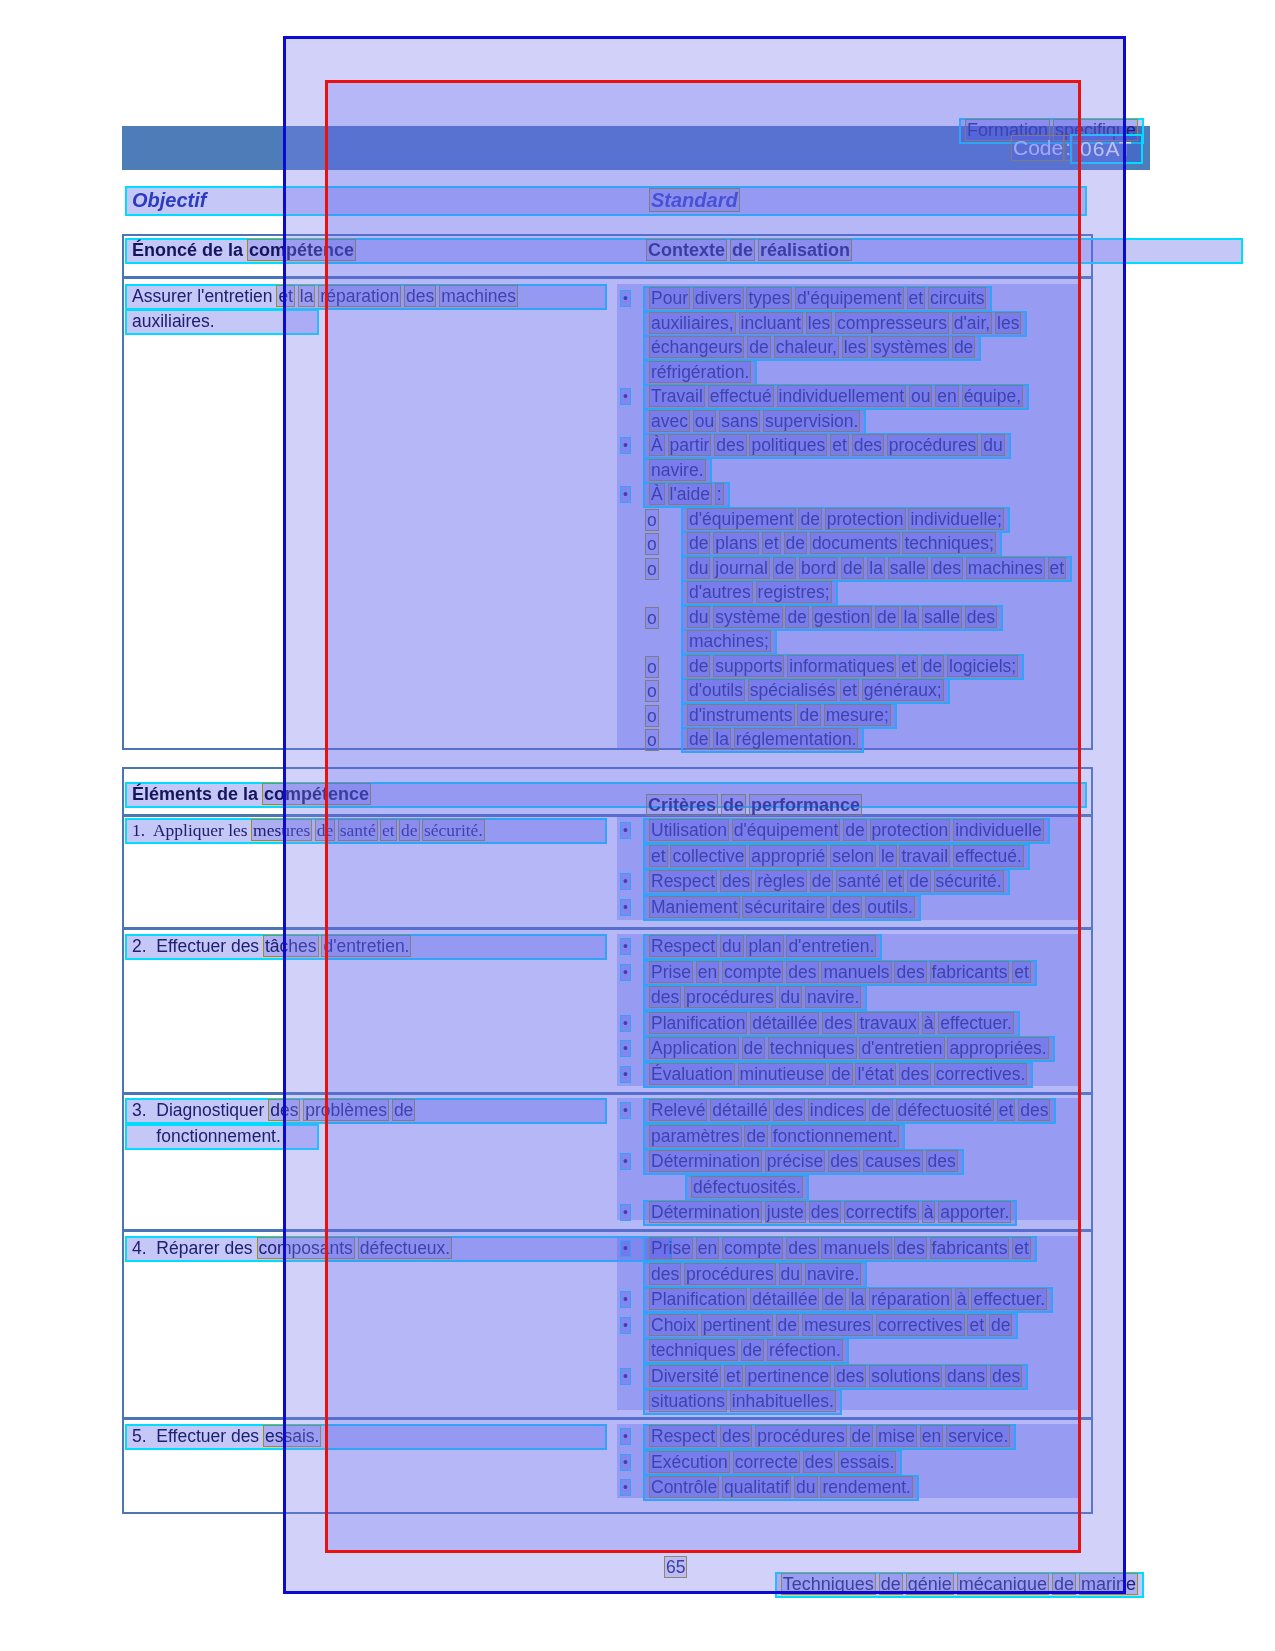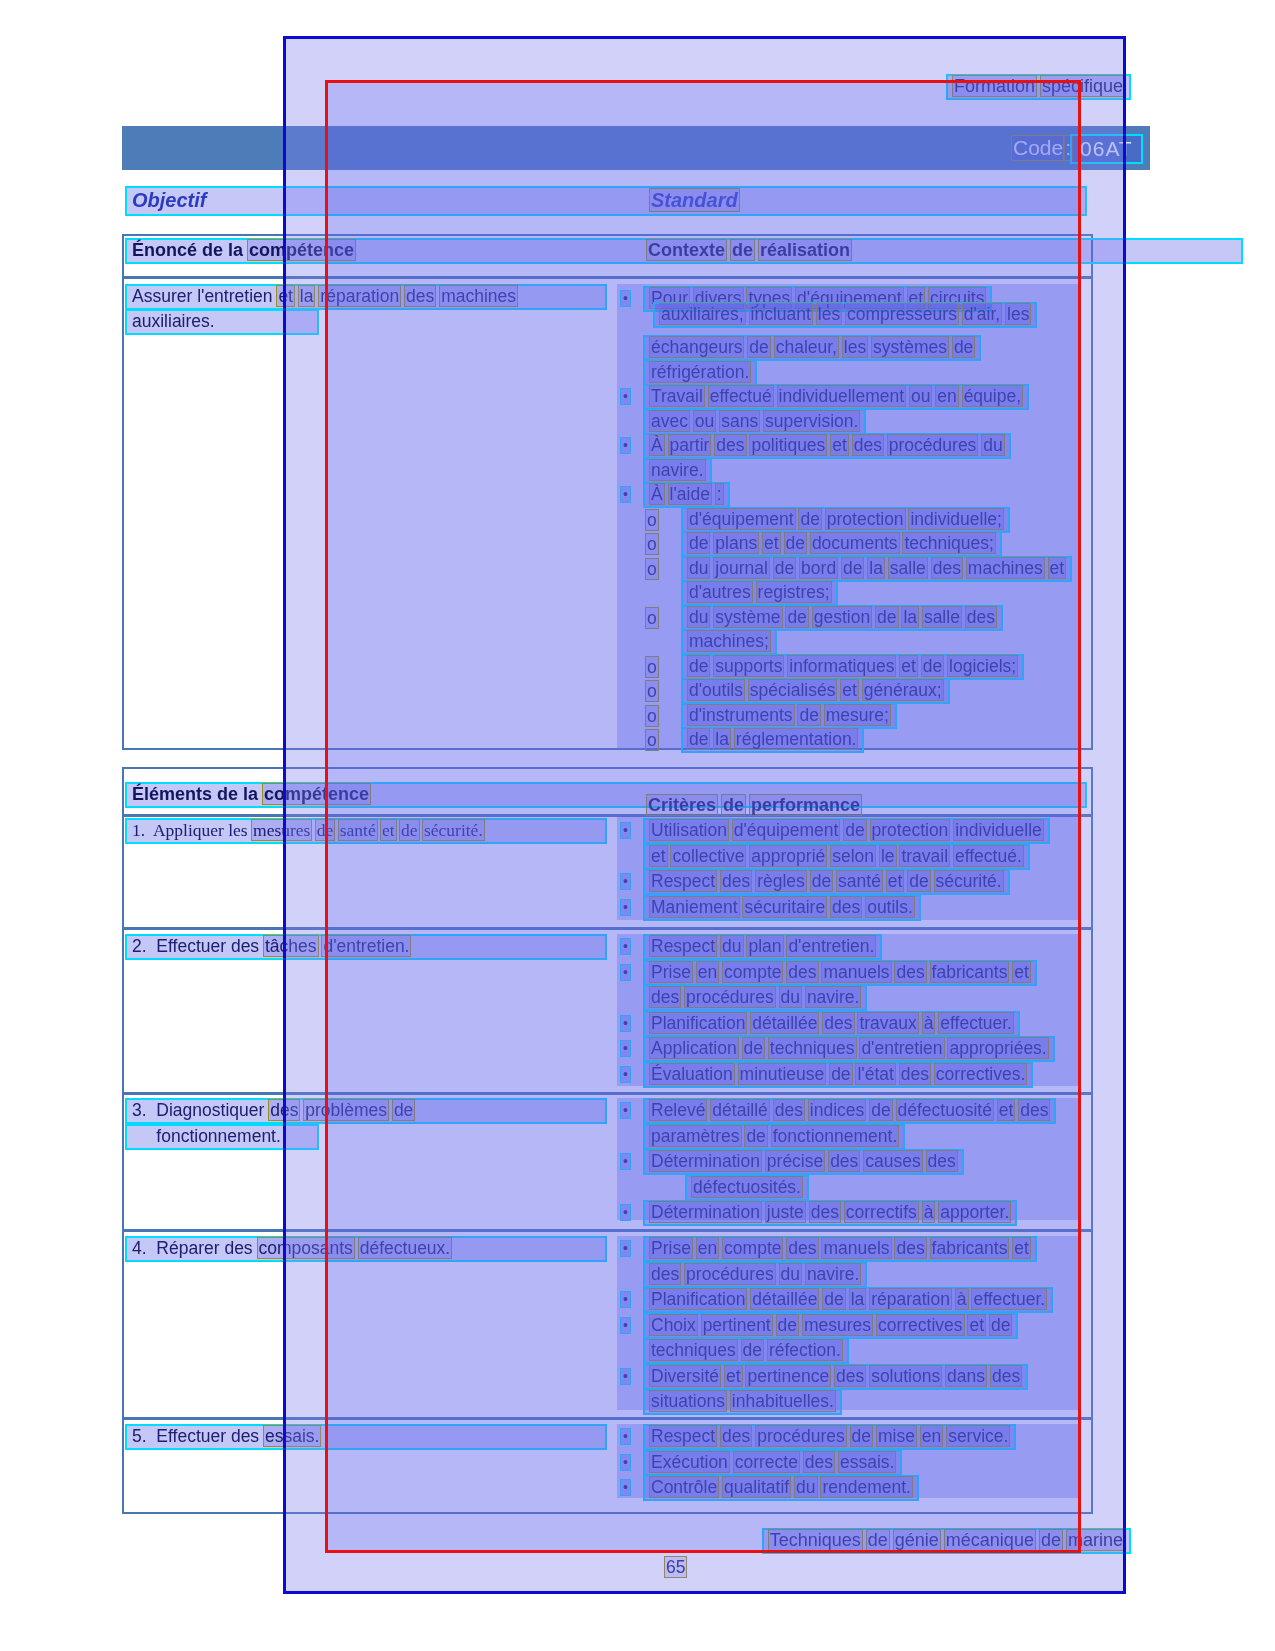--- a/index.html
+++ b/index.html
@@ -8,21 +8,21 @@
         font-family:"Liberation Sans","DejaVu Sans",sans-serif;color:var(--text,#1d2070);}
 
   .band{position:absolute;z-index:1;background:var(--header-band,#4d7cb8);}
   .tbl{position:absolute;z-index:2;border:2px solid var(--table-border,#4a76b6);}
   .hdiv{position:absolute;left:-1px;right:-1px;height:3px;background:var(--table-border,#4a76b6);}
   .block{position:absolute;z-index:3;background:var(--block-fill,rgba(70,78,232,0.30));}
 
   .region{position:absolute;z-index:4;font-size:17.5px;width:520px;}
   .ralign{width:0;}
   .tl{position:absolute;left:0;height:23px;white-space:nowrap;}
-  .ralign .tl{left:auto;right:13px;}
+  .ralign .tl{left:auto;right:0;margin-top:44px;}
   .bar{position:relative;display:inline-block;height:22px;line-height:21px;vertical-align:top;
        background:var(--line-fill,rgba(64,70,228,0.30));
        box-shadow:0 0 0 2px var(--line-border,#00dcff);padding:0 5px;}
   .bar.plain{background:none;box-shadow:none;padding:0;}
   .m-b .bar,.m-c .bar{margin-left:28px;}
   .m-o .bar,.m-c2 .bar{margin-left:66px;}
   .blt{position:absolute;left:4px;top:3px;line-height:15px;font-size:14px;padding:0 2px;
        background:var(--line-fill,rgba(64,70,228,0.30));outline:1px solid var(--line-border,#00dcff);}
   .subm{position:absolute;left:29px;top:1px;line-height:20px;}
   .w{outline:1px solid var(--word-border,#998e1f);background:var(--word-fill,rgba(64,64,224,0.18));padding:0 1px;}
@@ -85,21 +85,21 @@
       <div class="tl m-l" style="top: 0px;"><span class="bar" style="width: 1114px;"><span class="pre">Énoncé de la</span> <span class="w">compétence</span><span class="also" style="left: 520px;"><span class="w">Contexte</span> <span class="w">de</span> <span class="w">réalisation</span></span></span></div>
     </div>
 
   <div class="region" style="left:127px;top:286px;">
       <div class="tl m-l" style="top: 0px;"><span class="bar" style="width: 478px;"><span class="pre">Assurer l'entretien</span> <span class="w">et</span> <span class="w">la</span> <span class="w">réparation</span> <span class="w">des</span> <span class="w">machines</span></span></div>
       <div class="tl m-l" style="top: 25px;"><span class="bar" style="width: 190px;"><span class="pre">auxiliaires.</span></span></div>
     </div>
 
   <div class="region" style="left:617px;top:288px;">
       <div class="tl m-b" style="top: 0px;"><span class="blt">•</span><span class="bar"><span class="w">Pour</span> <span class="w">divers</span> <span class="w">types</span> <span class="w">d'équipement</span> <span class="w">et</span> <span class="w">circuits</span></span></div>
-      <div class="tl m-c" style="top: 16px; padding-left: 10px;"><span class="bar"><span class="w">auxiliaires,</span> <span class="w">incluant</span> <span class="w">les</span> <span class="w">compresseurs</span> <span class="w">d'air,</span> <span class="w">les</span></span></div>
+      <div class="tl m-c" style="top: 25px;"><span class="bar"><span class="w">auxiliaires,</span> <span class="w">incluant</span> <span class="w">les</span> <span class="w">compresseurs</span> <span class="w">d'air,</span> <span class="w">les</span></span></div>
       <div class="tl m-c" style="top: 49px;"><span class="bar"><span class="w">échangeurs</span> <span class="w">de</span> <span class="w">chaleur,</span> <span class="w">les</span> <span class="w">systèmes</span> <span class="w">de</span></span></div>
       <div class="tl m-c" style="top: 74px;"><span class="bar"><span class="w">réfrigération.</span></span></div>
       <div class="tl m-b" style="top: 98px;"><span class="blt">•</span><span class="bar"><span class="w">Travail</span> <span class="w">effectué</span> <span class="w">individuellement</span> <span class="w">ou</span> <span class="w">en</span> <span class="w">équipe,</span></span></div>
       <div class="tl m-c" style="top: 123px;"><span class="bar"><span class="w">avec</span> <span class="w">ou</span> <span class="w">sans</span> <span class="w">supervision.</span></span></div>
       <div class="tl m-b" style="top: 147px;"><span class="blt">•</span><span class="bar"><span class="w">À</span> <span class="w">partir</span> <span class="w">des</span> <span class="w">politiques</span> <span class="w">et</span> <span class="w">des</span> <span class="w">procédures</span> <span class="w">du</span></span></div>
       <div class="tl m-c" style="top: 172px;"><span class="bar"><span class="w">navire.</span></span></div>
       <div class="tl m-b" style="top: 196px;"><span class="blt">•</span><span class="bar"><span class="w">À</span> <span class="w">l'aide</span> <span class="w">:</span></span></div>
       <div class="tl m-o" style="top: 221px;"><span class="subm w">o</span><span class="bar"><span class="w">d'équipement</span> <span class="w">de</span> <span class="w">protection</span> <span class="w">individuelle;</span></span></div>
       <div class="tl m-o" style="top: 245px;"><span class="subm w">o</span><span class="bar"><span class="w">de</span> <span class="w">plans</span> <span class="w">et</span> <span class="w">de</span> <span class="w">documents</span> <span class="w">techniques;</span></span></div>
       <div class="tl m-o" style="top: 270px;"><span class="subm w">o</span><span class="bar"><span class="w">du</span> <span class="w">journal</span> <span class="w">de</span> <span class="w">bord</span> <span class="w">de</span> <span class="w">la</span> <span class="w">salle</span> <span class="w">des</span> <span class="w">machines</span> <span class="w">et</span></span></div>
@@ -144,21 +144,21 @@
     </div>
   <div class="region" style="left:617px;top:1100px;">
       <div class="tl m-b" style="top: 0px;"><span class="blt">•</span><span class="bar"><span class="w">Relevé</span> <span class="w">détaillé</span> <span class="w">des</span> <span class="w">indices</span> <span class="w">de</span> <span class="w">défectuosité</span> <span class="w">et</span> <span class="w">des</span></span></div>
       <div class="tl m-c" style="top: 26px;"><span class="bar"><span class="w">paramètres</span> <span class="w">de</span> <span class="w">fonctionnement.</span></span></div>
       <div class="tl m-b" style="top: 51px;"><span class="blt">•</span><span class="bar"><span class="w">Détermination</span> <span class="w">précise</span> <span class="w">des</span> <span class="w">causes</span> <span class="w">des</span></span></div>
       <div class="tl m-c" style="top: 77px; padding-left: 42px;"><span class="bar"><span class="w">défectuosités.</span></span></div>
       <div class="tl m-b" style="top: 102px;"><span class="blt">•</span><span class="bar"><span class="w">Détermination</span> <span class="w">juste</span> <span class="w">des</span> <span class="w">correctifs</span> <span class="w">à</span> <span class="w">apporter.</span></span></div>
     </div>
 
   <div class="region" style="left:127px;top:1238px;">
-      <div class="tl m-l" style="top: 0px;"><span class="bar" style="width: 478px;"><span class="pre">4.  Réparer des</span> <span class="w">composants</span> <span class="w">défectueux.</span></span></div>
+      <div class="tl m-l" style="top: 0px;"><span class="bar" style="width: 543px;"><span class="pre">4.  Réparer des</span> <span class="w">composants</span> <span class="w">défectueux.</span></span></div>
     </div>
   <div class="region" style="left:617px;top:1238px;">
       <div class="tl m-b" style="top: 0px;"><span class="blt">•</span><span class="bar"><span class="w">Prise</span> <span class="w">en</span> <span class="w">compte</span> <span class="w">des</span> <span class="w">manuels</span> <span class="w">des</span> <span class="w">fabricants</span> <span class="w">et</span></span></div>
       <div class="tl m-c" style="top: 26px;"><span class="bar"><span class="w">des</span> <span class="w">procédures</span> <span class="w">du</span> <span class="w">navire.</span></span></div>
       <div class="tl m-b" style="top: 51px;"><span class="blt">•</span><span class="bar"><span class="w">Planification</span> <span class="w">détaillée</span> <span class="w">de</span> <span class="w">la</span> <span class="w">réparation</span> <span class="w">à</span> <span class="w">effectuer.</span></span></div>
       <div class="tl m-b" style="top: 77px;"><span class="blt">•</span><span class="bar"><span class="w">Choix</span> <span class="w">pertinent</span> <span class="w">de</span> <span class="w">mesures</span> <span class="w">correctives</span> <span class="w">et</span> <span class="w">de</span></span></div>
       <div class="tl m-c" style="top: 102px;"><span class="bar"><span class="w">techniques</span> <span class="w">de</span> <span class="w">réfection.</span></span></div>
       <div class="tl m-b" style="top: 128px;"><span class="blt">•</span><span class="bar"><span class="w">Diversité</span> <span class="w">et</span> <span class="w">pertinence</span> <span class="w">des</span> <span class="w">solutions</span> <span class="w">dans</span> <span class="w">des</span></span></div>
       <div class="tl m-c" style="top: 153px;"><span class="bar"><span class="w">situations</span> <span class="w">inhabituelles.</span></span></div>
     </div>

